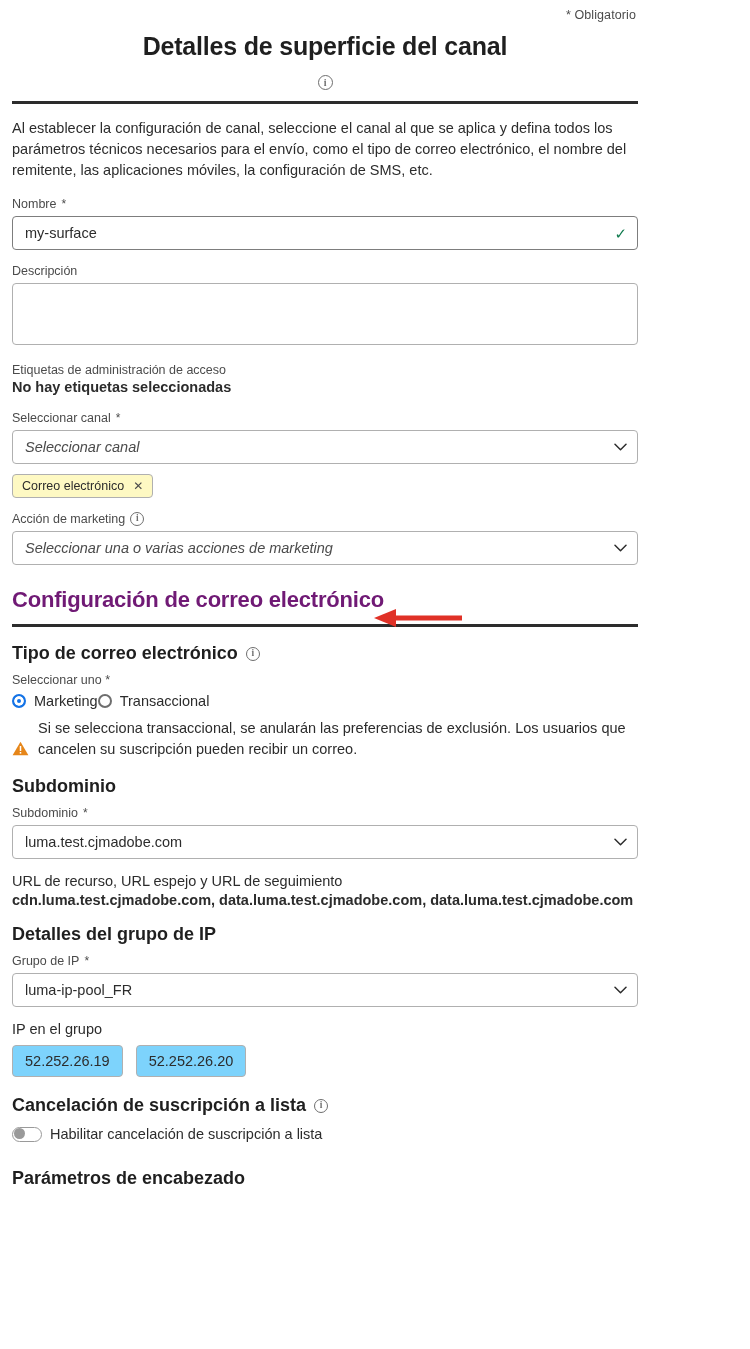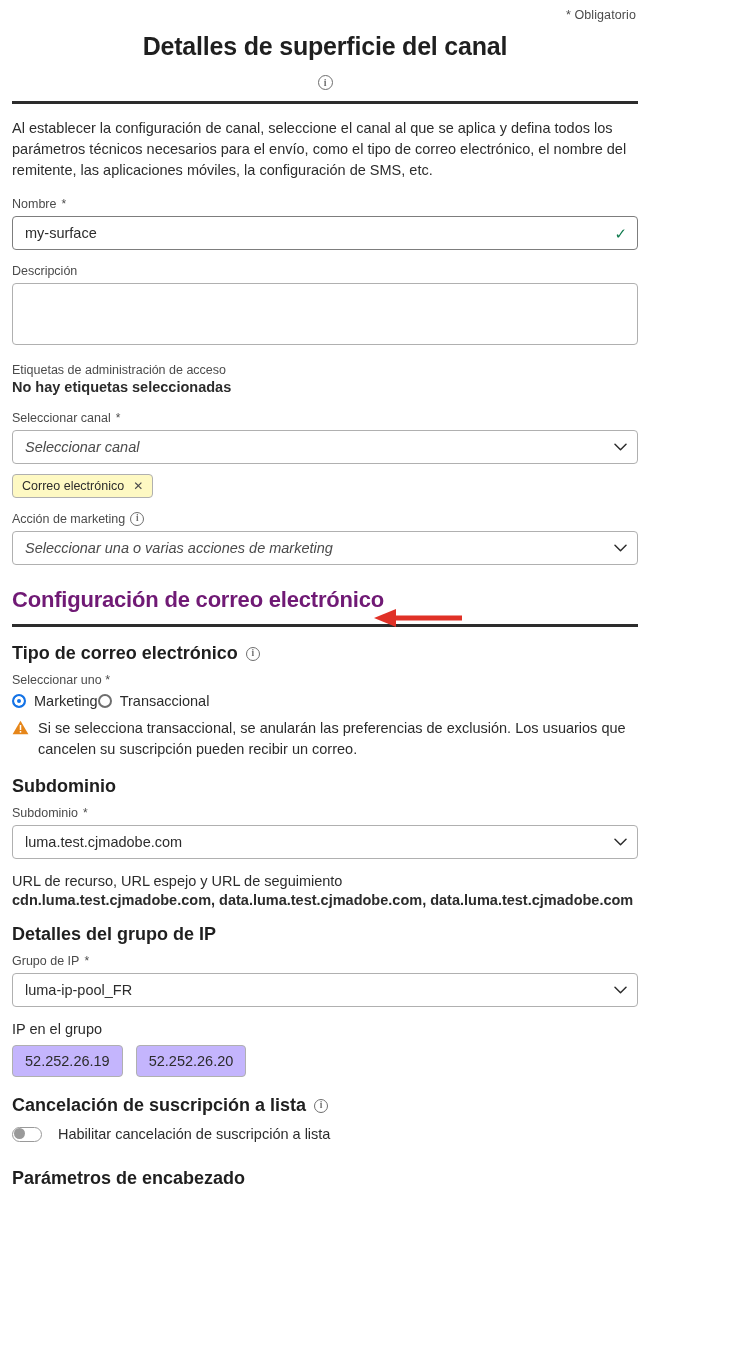--- a/index.html
+++ b/index.html
@@ -189,21 +189,21 @@
     flex: none;
   }
   .radio.selected .dot {
     border-color: #1473e6;
     background: #1473e6;
     box-shadow: inset 0 0 0 3px #ffffff;
   }
   .warn-row {
     display: flex;
     gap: 9px;
-    align-items: flex-start;
+    align-items: flex-end;
     margin-bottom: 4px;
   }
   .warn-icon { flex: none; margin-top: 2px; }
   .warn-text {
     font-size: 14.5px;
     line-height: 21px;
     color: #2c2c2c;
   }
   .mono-values {
     font-size: 14.5px;
@@ -220,26 +220,26 @@
     display: flex;
     gap: 13px;
     margin-top: 8px;
   }
   .ip-chip {
     border: 1px solid #b0b0b0;
     border-radius: 4px;
     padding: 7px 12px;
     font-size: 14.5px;
     color: #2c2c2c;
-    background: #c4b5fd;
+    background: #7dd3fc;
   }
   .toggle-row {
     display: flex;
     align-items: center;
-    gap: 16px;
+    gap: 8px;
     margin-top: 10px;
   }
   .toggle {
     width: 30px; height: 15px;
     border-radius: 8px;
     background: #fff;
     border: 1.6px solid #9a9a9a;
     position: relative;
     flex: none;
   }

